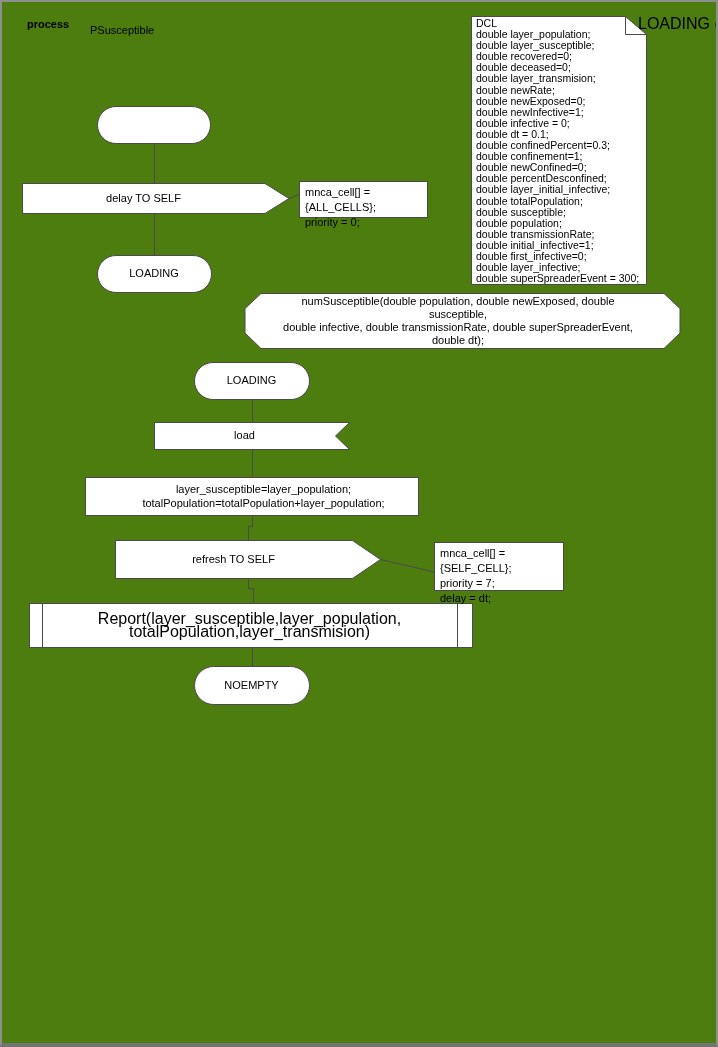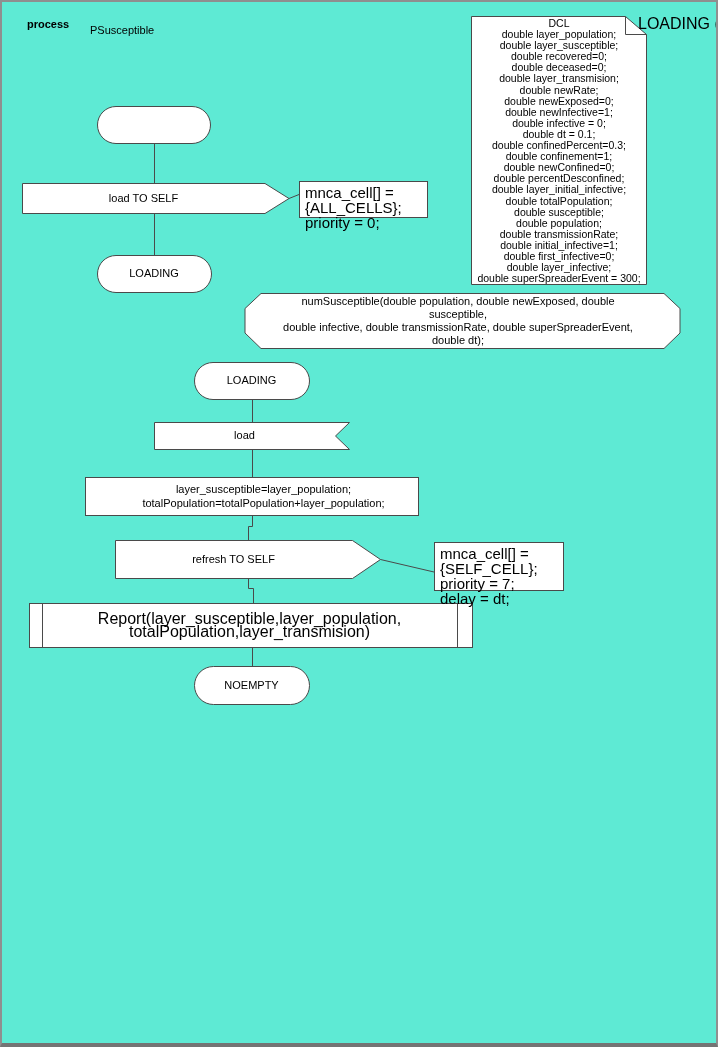--- a/index.html
+++ b/index.html
@@ -1,19 +1,19 @@
 <!DOCTYPE html>
 <html><head>
 <meta charset="utf-8">
 <style>
   html,body{margin:0;padding:0;background:#e8e8e8;}
   .page{
     position:relative;
     width:714px;height:1041px;
-    background:#5eead4;
+    background:#4d7c0f;
     border:2px solid #8f8f8f;
     border-bottom:4px solid #747474;
     font-family:"Liberation Sans", sans-serif;
     color:#000;
     overflow:hidden;
   }
   svg.layer{position:absolute;left:0;top:0;width:718px;height:1047px;}
   .lbl{
     position:absolute;
     font-size:11px;
@@ -24,21 +24,21 @@
     pointer-events:none;
   }
   .lbl.left{justify-content:flex-start;text-align:left;align-items:flex-start;}
   .hdr-process{position:absolute;left:25px;top:16px;font-size:11px;font-weight:bold;}
   .hdr-name{position:absolute;left:88px;top:22px;font-size:11px;}
   .page-label{position:absolute;left:636px;top:13px;width:64px;font-size:16px;text-align:center;white-space:nowrap;}
   .dcl-text{
     position:absolute;left:474px;top:16px;width:166px;
     font-size:10.5px;line-height:11.1px;white-space:pre-line;
   }
-  .comment-text{font-size:15px;line-height:15px;padding:3px 0 0 6px;}
+  .comment-text{font-size:11px;line-height:15px;padding:3px 0 0 6px;}
 </style>
 </head>
 <body>
 
 <div class="page">
 
   <svg class="layer" fill="#ffffff" stroke="#4a4a4a" stroke-width="1">
 
     <path d="M152.5 141 V181" fill="none"></path>
     <path d="M152.5 212 V253" fill="none"></path>
@@ -77,21 +77,21 @@
     <path d="M40.5 601.5 V645.5" fill="none"></path>
     <path d="M455.5 601.5 V645.5" fill="none"></path>
 
     <rect x="192.5" y="664.5" width="115" height="38" rx="19"></rect>
   </svg>
 
   <div class="hdr-process">process</div>
   <div class="hdr-name">PSusceptible</div>
   <div class="page-label">LOADING (3)</div>
 
-  <div class="dcl-text lbl left" style="display:block;text-align:center;">DCL
+  <div class="dcl-text lbl left" style="display:block;">DCL
 double layer_population;
 double layer_susceptible;
 double recovered=0;
 double deceased=0;
 double layer_transmision;
 double newRate;
 double newExposed=0;
 double newInfective=1;
 double infective = 0;
 double dt = 0.1;
@@ -102,21 +102,21 @@
 double layer_initial_infective;
 double totalPopulation;
 double susceptible;
 double population;
 double transmissionRate;
 double initial_infective=1;
 double first_infective=0;
 double layer_infective;
 double superSpreaderEvent = 300;</div>
 
-  <div class="lbl" style="left:20px;top:181px;width:243px;height:31px;">load TO SELF</div>
+  <div class="lbl" style="left:20px;top:181px;width:243px;height:31px;">delay TO SELF</div>
 
   <div class="lbl left comment-text" style="left:297px;top:180px;width:122px;height:33px;display:block;">mnca_cell[] = {ALL_CELLS};
 priority = 0;</div>
 
   <div class="lbl" style="left:95px;top:253px;width:114px;height:37px;">LOADING</div>
 
   <div class="lbl" style="left:243px;top:291px;width:350px;height:55px;padding-left:38px;">numSusceptible(double population, double newExposed, double susceptible,
 double infective, double transmissionRate, double superSpreaderEvent, double dt);</div>
 
   <div class="lbl" style="left:192px;top:360px;width:115px;height:37px;">LOADING</div>

